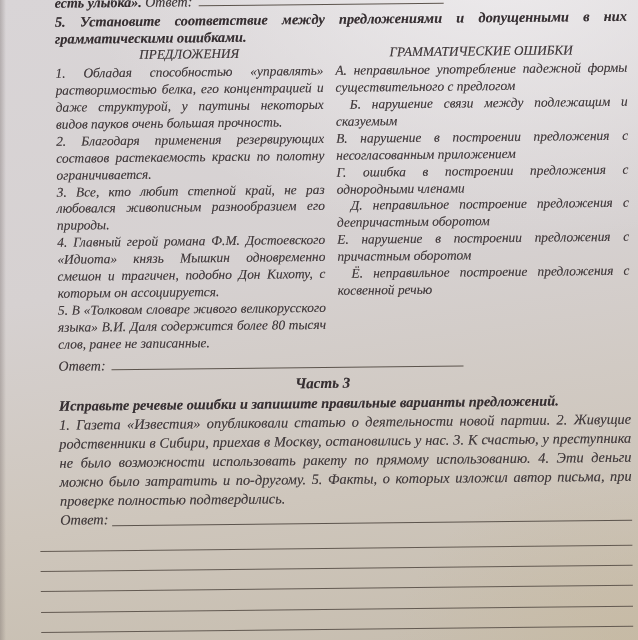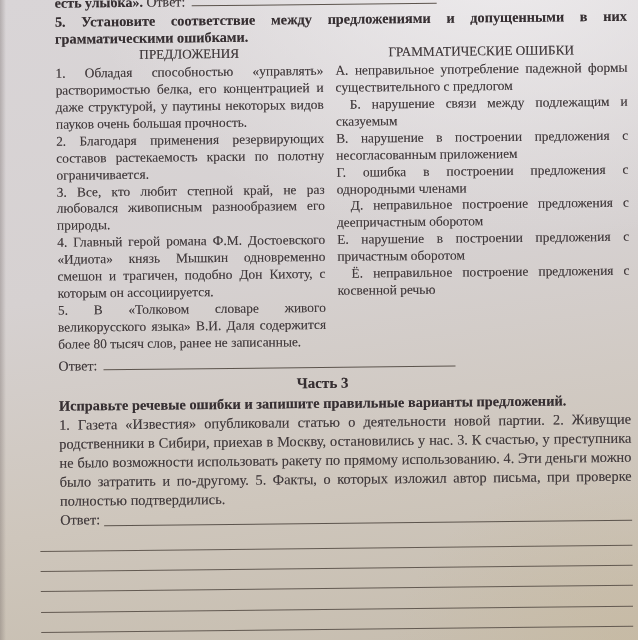--- a/index.html
+++ b/index.html
@@ -5,20 +5,21 @@
   html,body { margin:0; padding:0; background:#888; }
   .frame {
     position:relative; width:638px; height:640px; overflow:hidden;
     font-family:"Liberation Serif","DejaVu Serif",serif;
     color:#413a3c;
     background:
       linear-gradient(to right, rgba(93,82,80,0.30) 0px, rgba(93,82,80,0) 6px),
       radial-gradient(120% 85% at 78% -8%, rgba(242,240,242,0.85) 0%, rgba(242,240,242,0) 55%),
       radial-gradient(62% 48% at 100% 102%, rgba(199,184,156,0.55) 0%, rgba(199,184,156,0) 62%),
       linear-gradient(172deg, #d9d5d7 0%, #d6d1d1 42%, #cec6bc 74%, #c6bdae 100%);
+    font-style: italic;
   }
   .content {
     position:absolute; left:0; top:0; width:638px; box-sizing:border-box;
     padding:0 8px 0 58px;
     transform:rotate(-0.6deg); transform-origin:319px 320px;
     text-shadow:0 0 0.6px rgba(65,57,59,0.5);
   }
   .cutline { height:18px; margin-top:-9px; font-size:14px; white-space:nowrap; overflow:hidden; }
   .b { font-weight:bold; color:#362f32; }
   .uline { display:inline-block; border-bottom:1.2px solid #5c544d; height:13px; vertical-align:baseline; }

